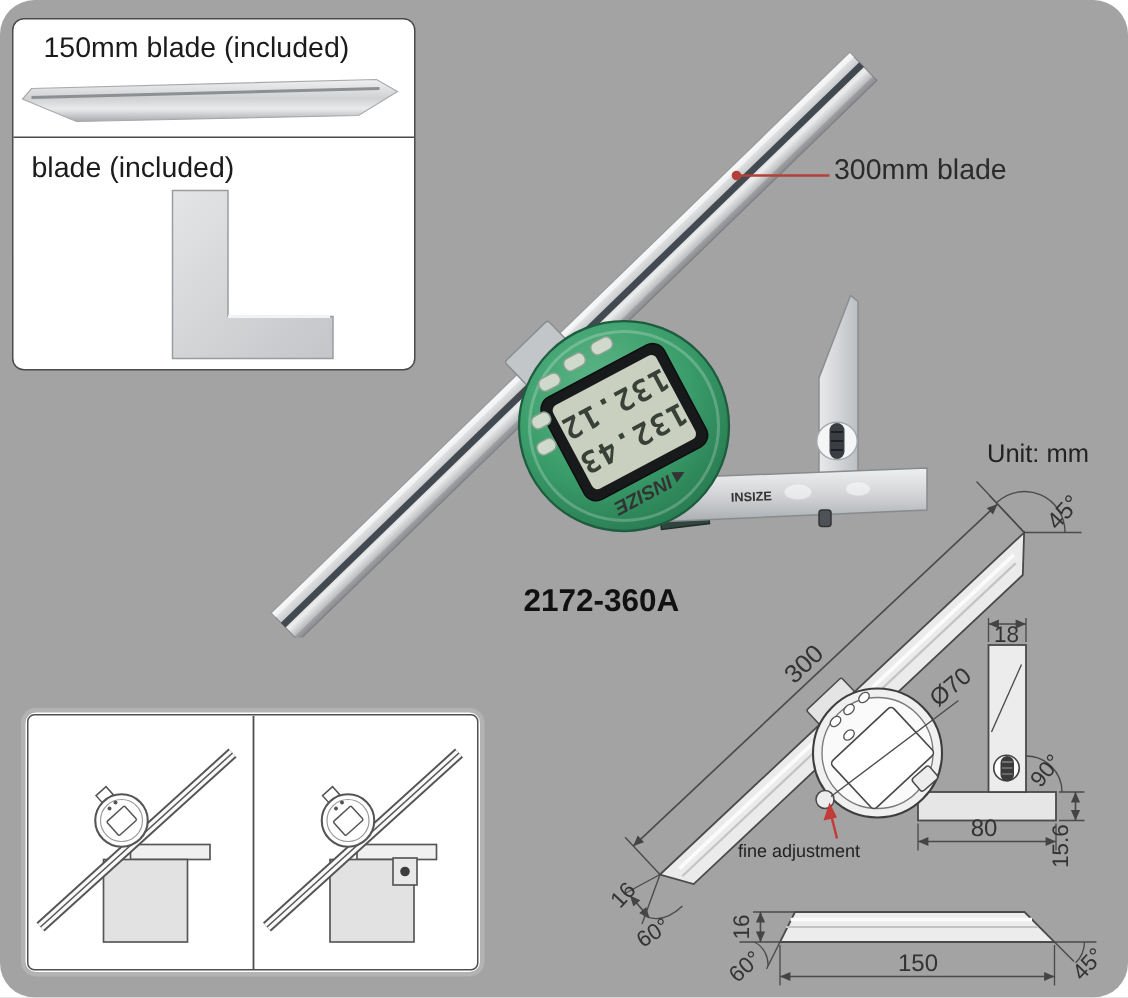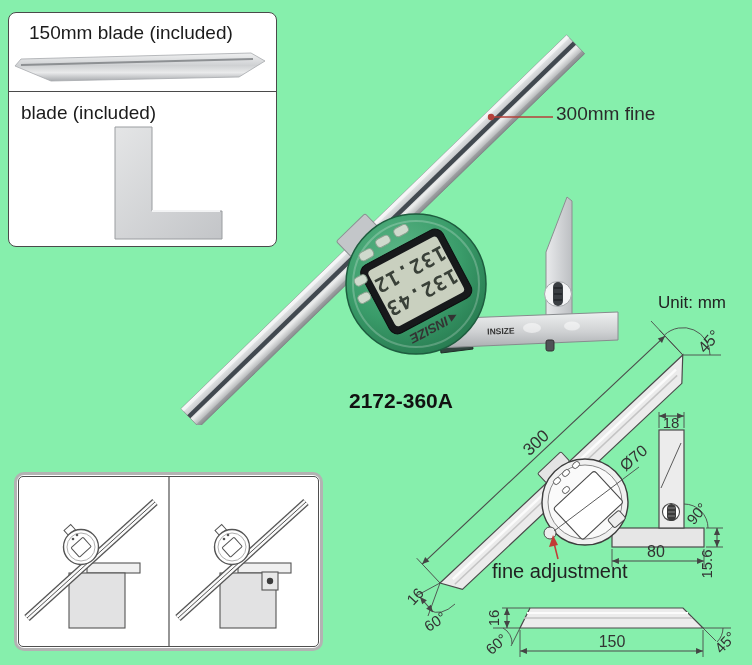--- a/index.html
+++ b/index.html
@@ -1,29 +1,29 @@
 <!DOCTYPE html>
 <html><head>
 <meta charset="utf-8">
 <style>
   html,body{margin:0;padding:0;background:#fff;}
-  #canvas{position:relative;width:752px;height:665px;background:#86efac;overflow:hidden;
-          font-family:"Liberation Sans",sans-serif;color:#1c1c1c;}
+  #canvas{position:relative;width:752px;height:665px;background:#a3a3a3;overflow:hidden;
+          font-family:"Liberation Sans",sans-serif;color:#1c1c1c;border-radius:23px;}
   .abs{position:absolute;}
   
   .included-box{left:8px;top:12px;width:267px;height:233px;border:1.6px solid #4a4a4a;
                 border-radius:8px;background:#fff;}
   .inc-sec1{position:relative;height:78px;border-bottom:1.6px solid #4a4a4a;}
   .inc-sec2{position:relative;height:151px;}
   .inc-title{position:absolute;font-size:19px;color:#1b1b1b;white-space:nowrap;}
   
   .lbl-300{left:556px;top:102px;font-size:19px;line-height:1.25;color:#2b2b2b;}
   .lbl-model{left:337px;top:389px;font-size:21px;font-weight:bold;color:#111;margin-left:12px;}
   .lbl-unit{left:658px;top:293px;font-size:17px;color:#222;}
-  .lbl-fine{left:492px;top:560px;font-size:20px;color:#222;}
+  .lbl-fine{left:492px;top:560px;font-size:12px;color:#222;}
   
   .usage-box{left:14px;top:472px;width:309px;height:179px;border:3px solid #b3b3b3;
              border-radius:10px;background:#fff;box-sizing:border-box;padding:1px;}
   .usage-inner{width:100%;height:100%;border:1.5px solid #4f4f4f;border-radius:5px;
                box-sizing:border-box;overflow:hidden;}
   svg text{font-family:"Liberation Sans",sans-serif;fill:#333;}
   .dim{stroke:#4a4a4a;stroke-width:1.1;fill:none;}
   .thin{stroke:#4a4a4a;stroke-width:0.9;fill:none;}
   .lcd{font-family:"DejaVu Sans Mono",monospace;font-weight:bold;fill:#394038;letter-spacing:1px;}
 </style>
@@ -143,21 +143,21 @@
       </g>
     </g>
 
     <g>
       <line x1="492" y1="117" x2="553" y2="117" stroke="#b4403a" stroke-width="1.6"></line>
       <circle cx="491" cy="117" r="3.2" fill="#b4403a"></circle>
     </g>
   </svg>
 
   <div class="abs lbl-300">
-    <div>300mm fine</div>
+    <div>300mm blade</div>
   </div>
 
   <div class="abs lbl-model">2172-360A</div>
   <div class="abs lbl-unit">Unit: mm</div>
 
   <svg class="abs" style="left:400px;top:315px;" width="352" height="350" viewBox="400 315 352 350">
     <defs>
       <marker id="arw" viewBox="0 0 10 10" refX="9" refY="5" markerWidth="9" markerHeight="7" orient="auto-start-reverse">
         <path d="M0,1 L9,5 L0,9 z" fill="#444"></path>
       </marker>

